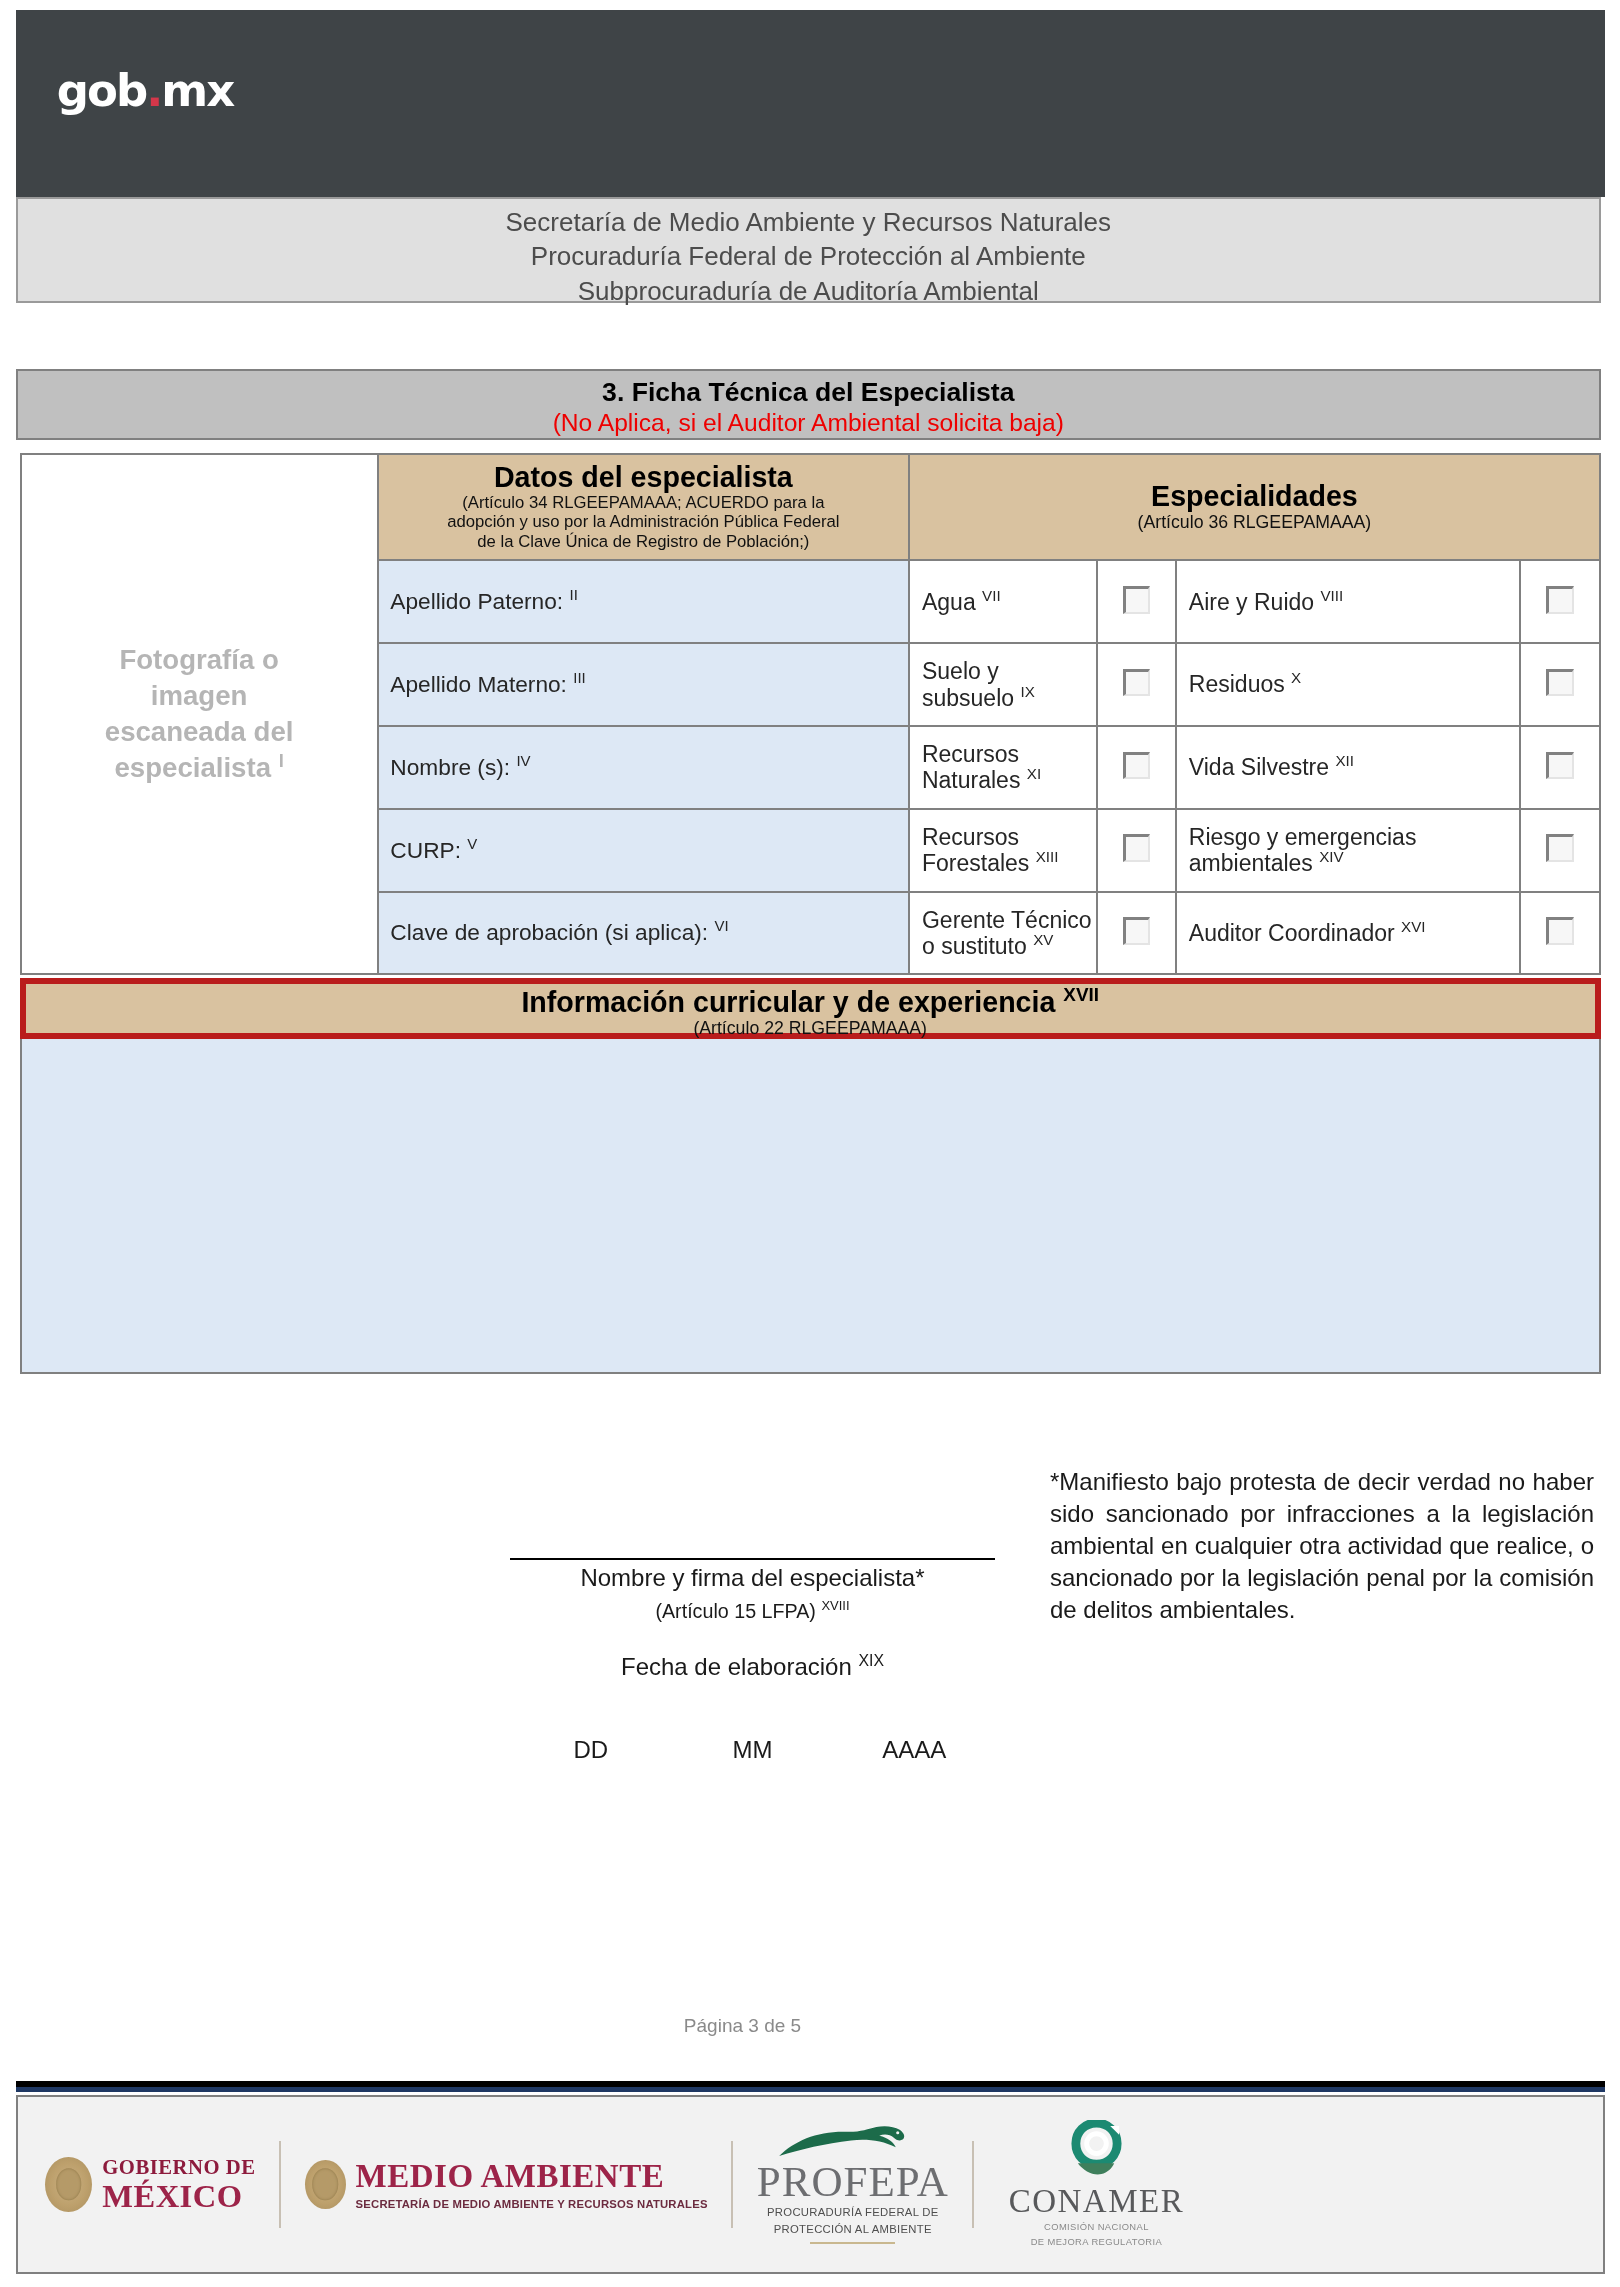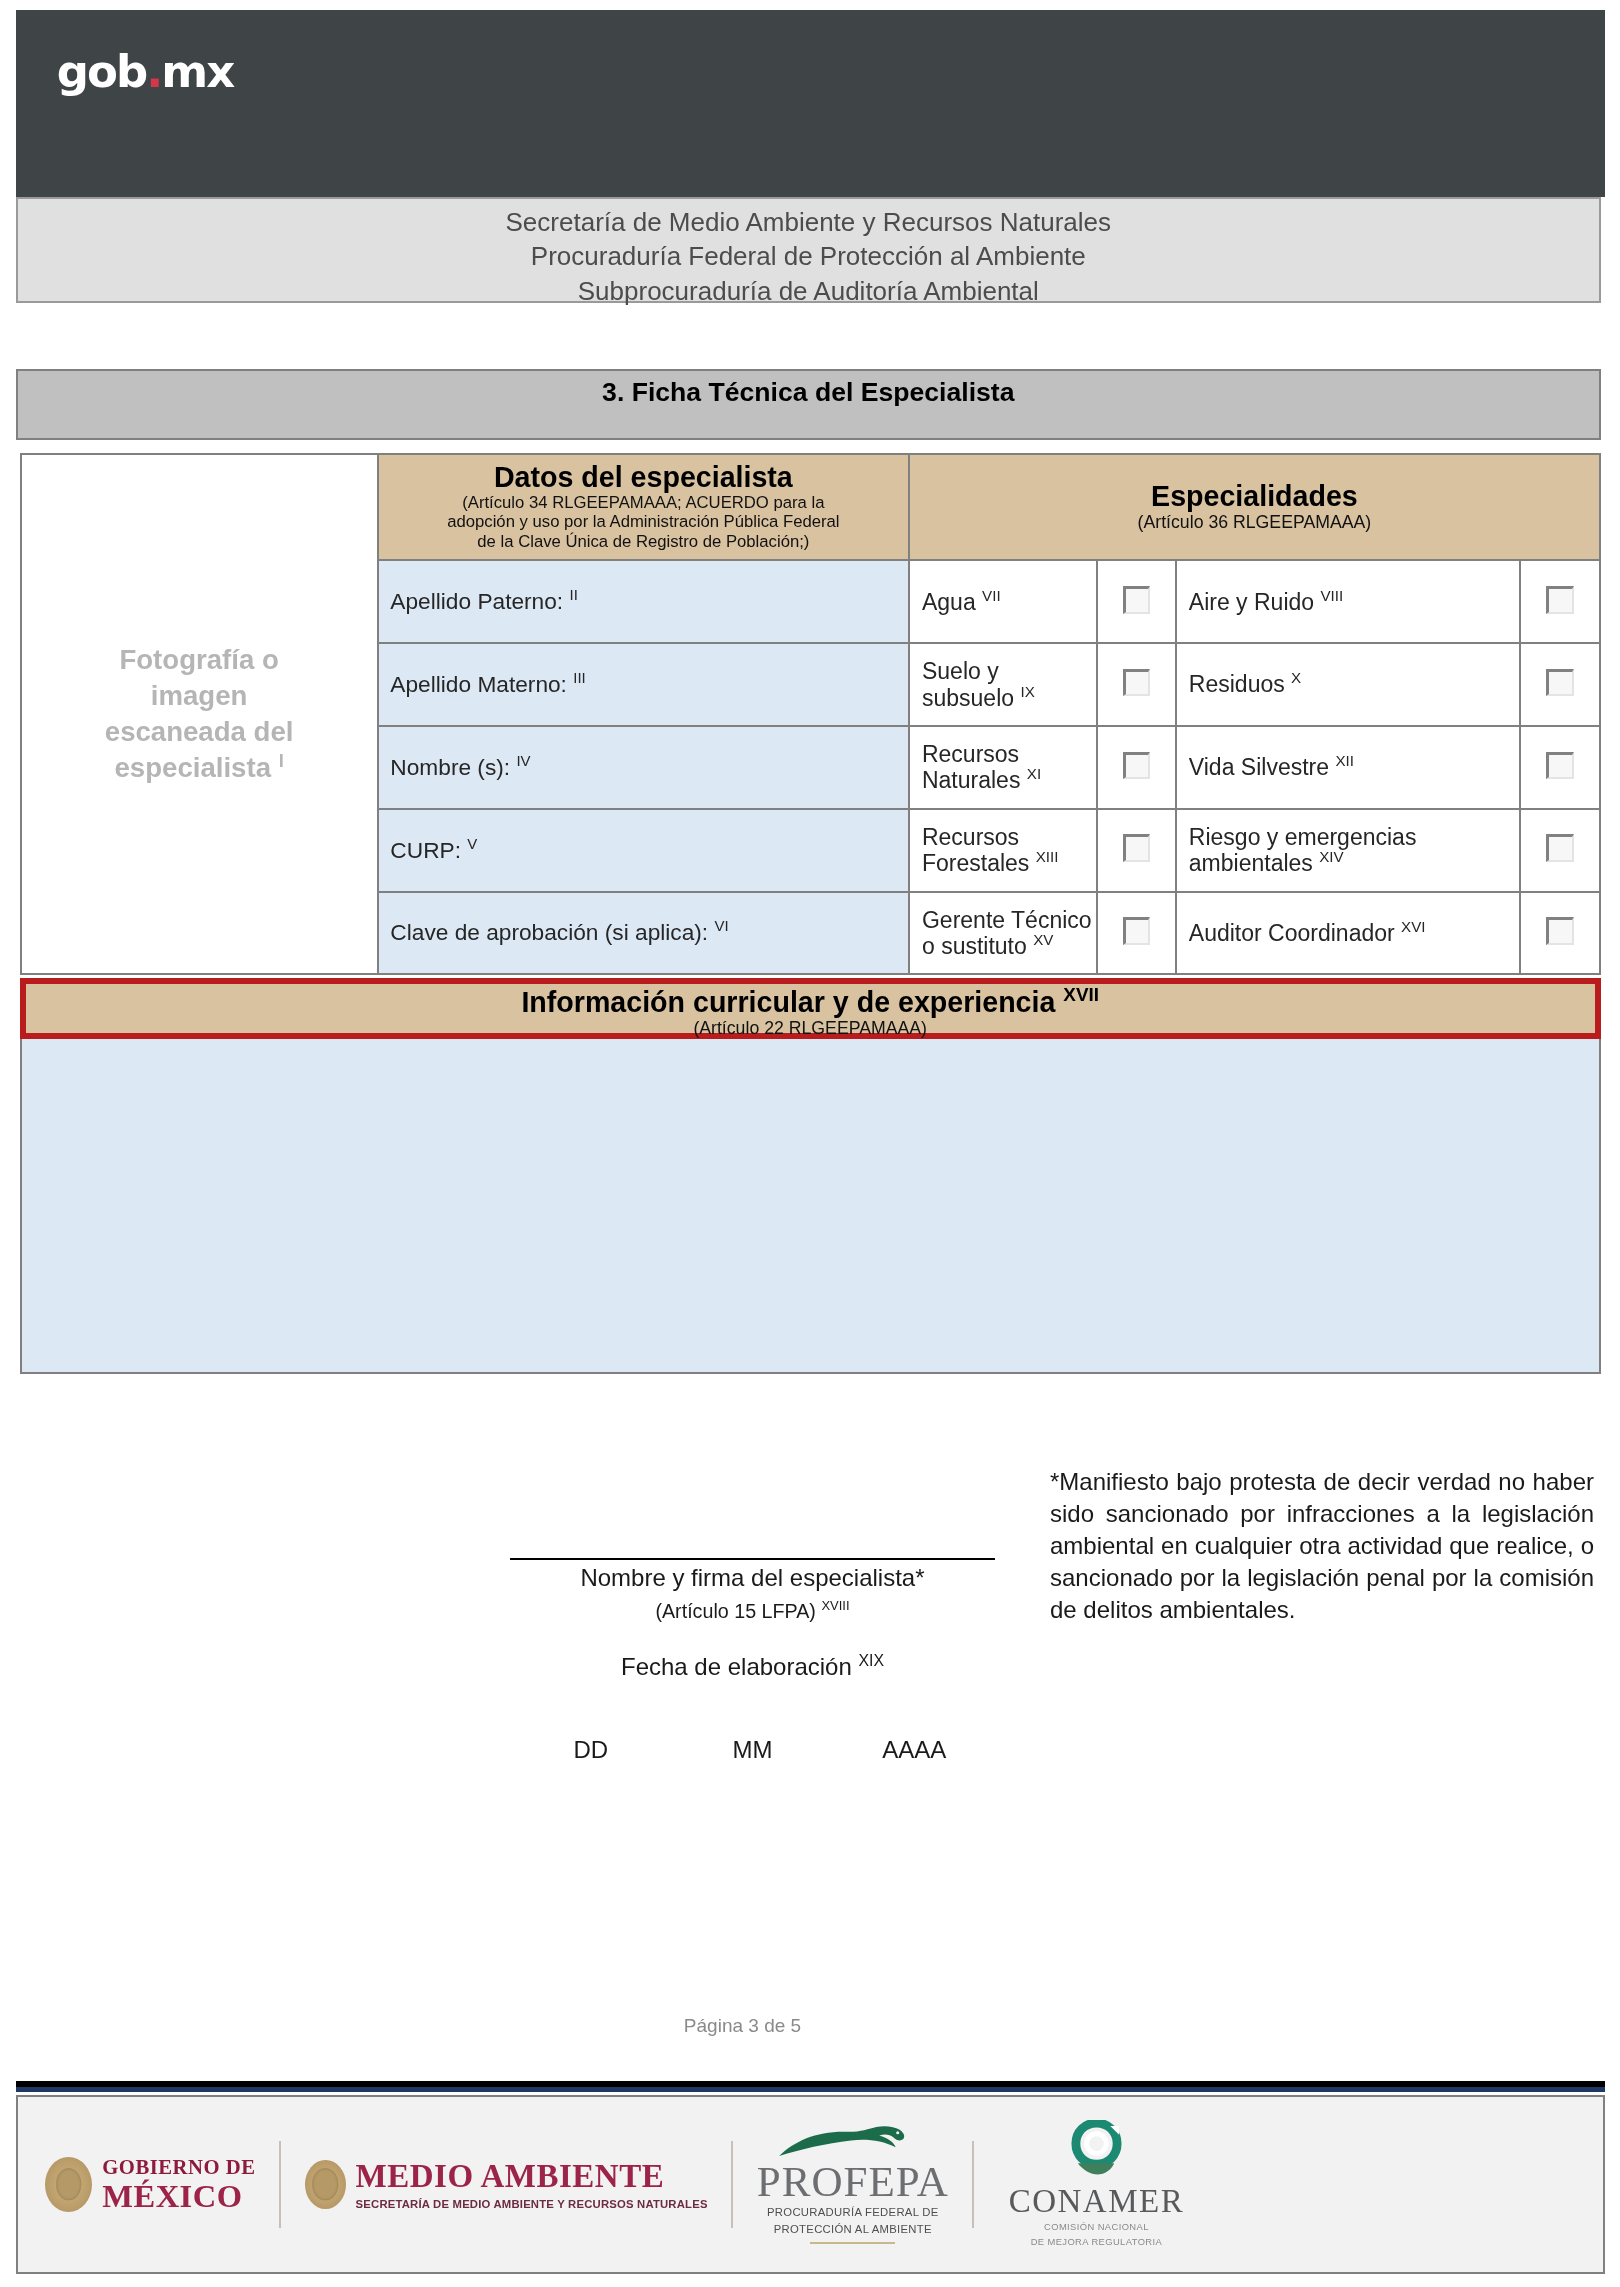--- a/index.html
+++ b/index.html
@@ -21,21 +21,21 @@
     position: absolute;
     left: 15.8px;
     top: 9.9px;
     width: 1589px;
     height: 187px;
     background: #3f4447;
   }
   .gobmx-logo {
     position: absolute;
     left: 41px;
-    top: 39px;
+    top: 58px;
     font-family: "DejaVu Sans", sans-serif;
     font-weight: 700;
     font-size: 45px;
     letter-spacing: -2px;
     color: #ffffff;
     line-height: 1;
   }
   .gobmx-logo .dot { color: #d4374a; }
 
   
@@ -429,20 +429,21 @@
 </div>
 
 <div class="dependency">
   <div>Secretaría de Medio Ambiente y Recursos Naturales</div>
   <div>Procuraduría Federal de Protección al Ambiente</div>
   <div>Subprocuraduría de Auditoría Ambiental</div>
 </div>
 
 <div class="section-bar">
   <div class="t1">3.  Ficha Técnica del Especialista</div>
+  <div class="t2">(No Aplica, si el Auditor Ambiental solicita baja)</div>
 </div>
 
 <table class="form-table">
   <colgroup>
     <col style="width:337px">
     <col style="width:502px">
     <col style="width:177px">
     <col style="width:75px">
     <col style="width:325px">
     <col style="width:75px">

